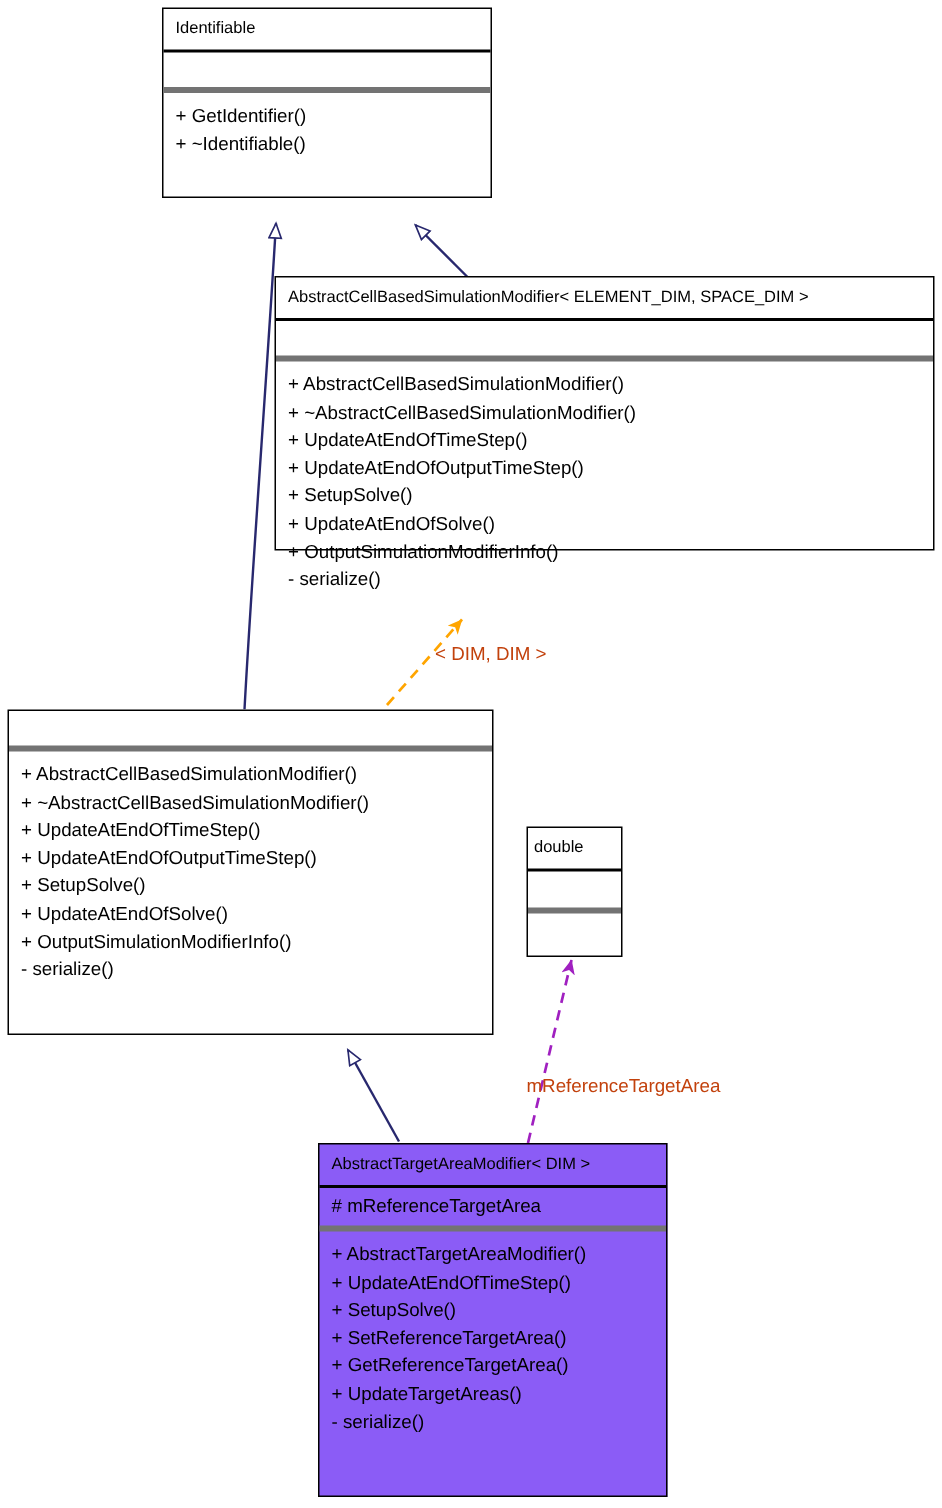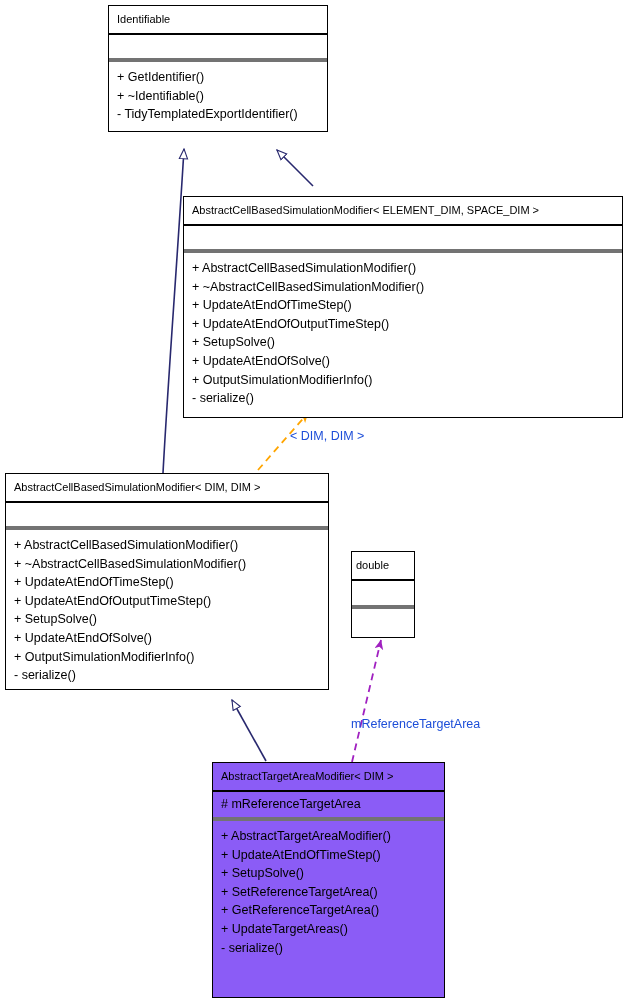--- a/index.html
+++ b/index.html
@@ -48,21 +48,21 @@
   }
   .member{white-space:nowrap;}
 
   .edge-label{
     position:absolute;
     font-size:12.5px;
     line-height:14px;
     white-space:nowrap;
     background:transparent;
     z-index:3;
-    color:#1d4ed8;
+    color:#c2410c;
   }
 </style>
 </head>
 <body>
 
 <div id="diagram">
 
   <svg class="edges" viewBox="0 0 628 1005" xmlns="http://www.w3.org/2000/svg">
     <defs>
       <marker id="inh-arrow" markerWidth="12" markerHeight="12" refX="10.5" refY="5" orient="auto" markerUnits="userSpaceOnUse">
@@ -101,41 +101,39 @@
       <path d="M 352 762 L 381 640" fill="none" stroke="#a020c0" stroke-width="1.8" stroke-dasharray="7,5" marker-end="url(#use-arrow)"></path>
     </g>
   </svg>
 
   <div class="uml-class" style="left:108px;top:5px;width:220px;height:127px;">
     <div class="compartment title">Identifiable</div>
     <div class="compartment attrs empty"></div>
     <div class="compartment ops">
       <div class="member">+ GetIdentifier()</div>
       <div class="member">+ ~Identifiable()</div>
-      <div class="member">- TidyTemplatedExportIdentifier()</div>
     </div>
   </div>
 
-  <div class="uml-class" style="left:183px;top:184px;width:440px;height:222px;margin-top:12px;">
+  <div class="uml-class" style="left:183px;top:184px;width:440px;height:183px;">
     <div class="compartment title">AbstractCellBasedSimulationModifier&lt; ELEMENT_DIM, SPACE_DIM &gt;</div>
     <div class="compartment attrs empty"></div>
     <div class="compartment ops">
       <div class="member">+ AbstractCellBasedSimulationModifier()</div>
       <div class="member">+ ~AbstractCellBasedSimulationModifier()</div>
       <div class="member">+ UpdateAtEndOfTimeStep()</div>
       <div class="member">+ UpdateAtEndOfOutputTimeStep()</div>
       <div class="member">+ SetupSolve()</div>
       <div class="member">+ UpdateAtEndOfSolve()</div>
       <div class="member">+ OutputSimulationModifierInfo()</div>
       <div class="member">- serialize()</div>
     </div>
   </div>
 
   <div class="uml-class" style="left:5px;top:473px;width:324px;height:217px;">
-    <div class="compartment title">AbstractCellBasedSimulationModifier&lt; DIM, DIM &gt;</div>
     <div class="compartment attrs empty"></div>
     <div class="compartment ops">
       <div class="member">+ AbstractCellBasedSimulationModifier()</div>
       <div class="member">+ ~AbstractCellBasedSimulationModifier()</div>
       <div class="member">+ UpdateAtEndOfTimeStep()</div>
       <div class="member">+ UpdateAtEndOfOutputTimeStep()</div>
       <div class="member">+ SetupSolve()</div>
       <div class="member">+ UpdateAtEndOfSolve()</div>
       <div class="member">+ OutputSimulationModifierInfo()</div>
       <div class="member">- serialize()</div>

